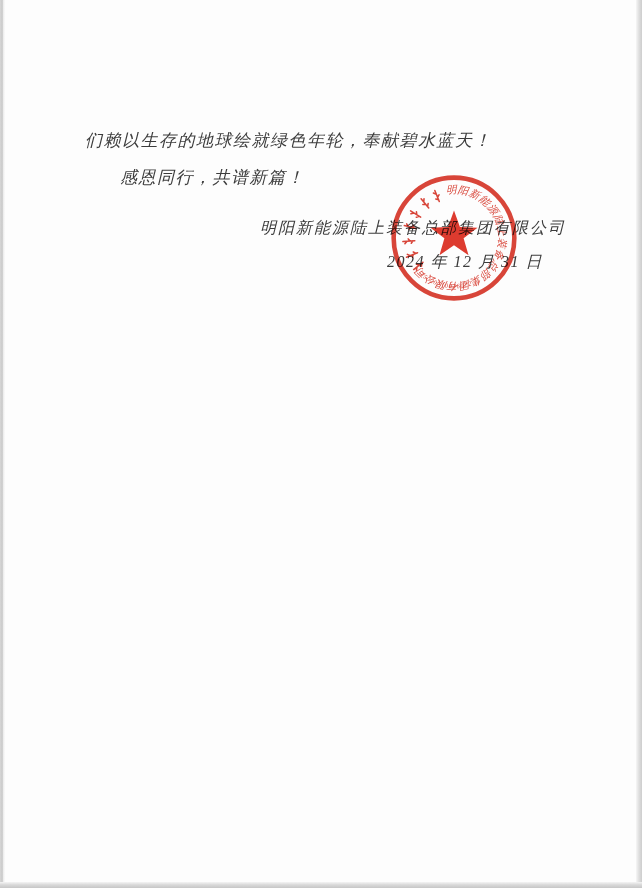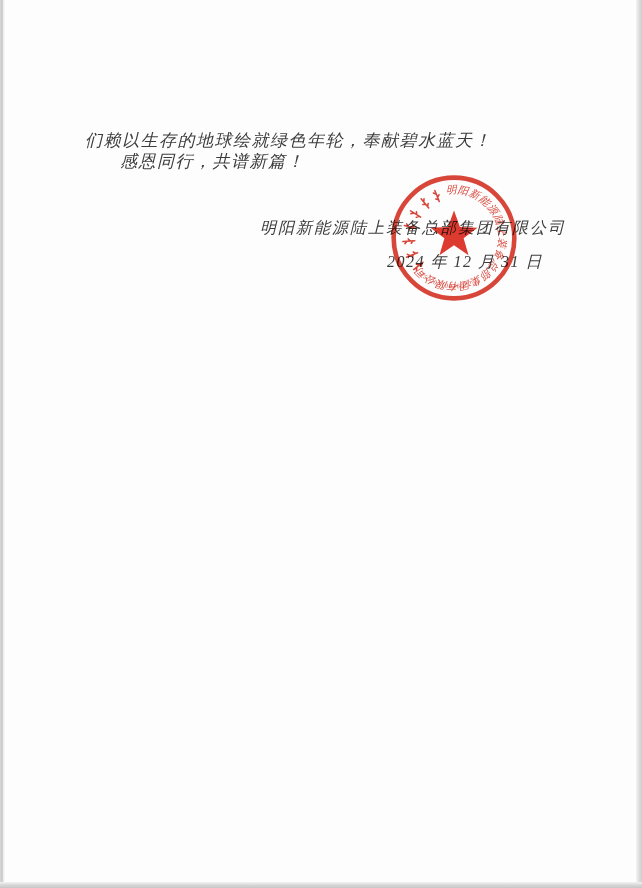--- a/index.html
+++ b/index.html
@@ -18,21 +18,21 @@
     background: linear-gradient(270deg, #cdcdcd 0%, #dedede 50%, #f6f6f6 100%); }
   .edge-bottom { left: 0; bottom: 0; width: 100%; height: 6px;
     background: linear-gradient(0deg, #c6c6c6 0%, #dadada 55%, #f4f4f4 100%); }
   .txt {
     position: absolute;
     color: #3c3c3c;
     white-space: nowrap;
     line-height: 1;
   }
   .body-line-1 { left: 85px;  top: 115px; font-size: 17px; letter-spacing: 1.5px; }
-  .body-line-2 { left: 120px; top: 136px; font-size: 17px; letter-spacing: 1.5px; }
+  .body-line-2 { left: 120px; top: 152px; font-size: 17px; letter-spacing: 1.5px; }
   .company-name { left: 260px; top: 220px; font-size: 16px; letter-spacing: 2px; }
   .date-line    { left: 387px; top: 254px; font-size: 16px; letter-spacing: 1.5px; }
   .seal {
     position: absolute;
     left: 390px; top: 174px;
     width: 128px; height: 128px;
     mix-blend-mode: multiply;
     opacity: 0.93;
   }
   .seal text { font-family: "Liberation Serif", "DejaVu Serif", serif; }

